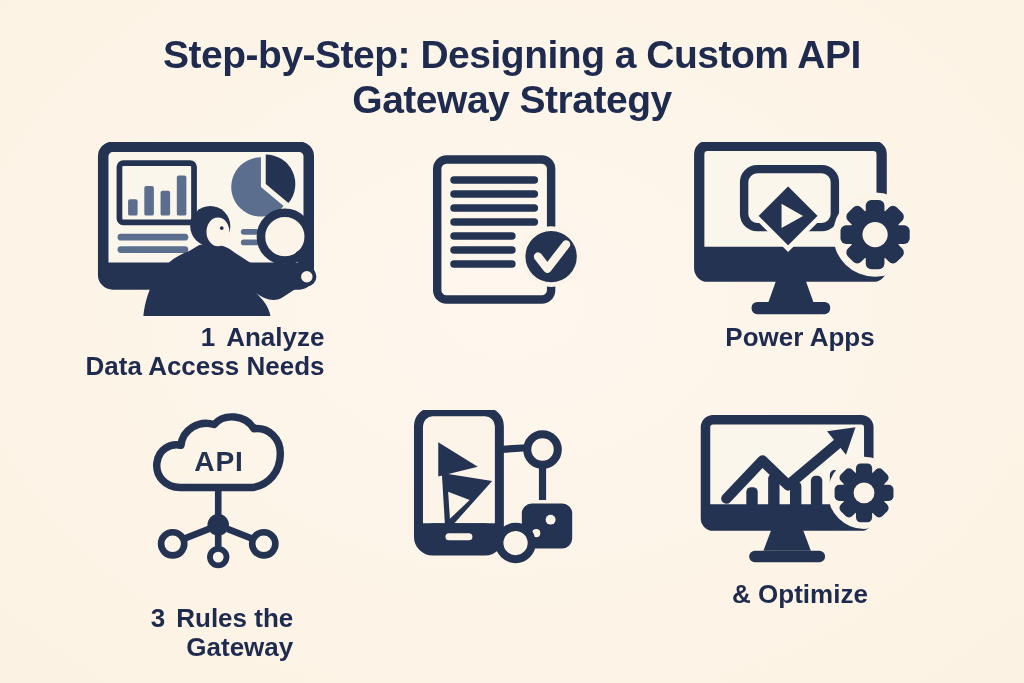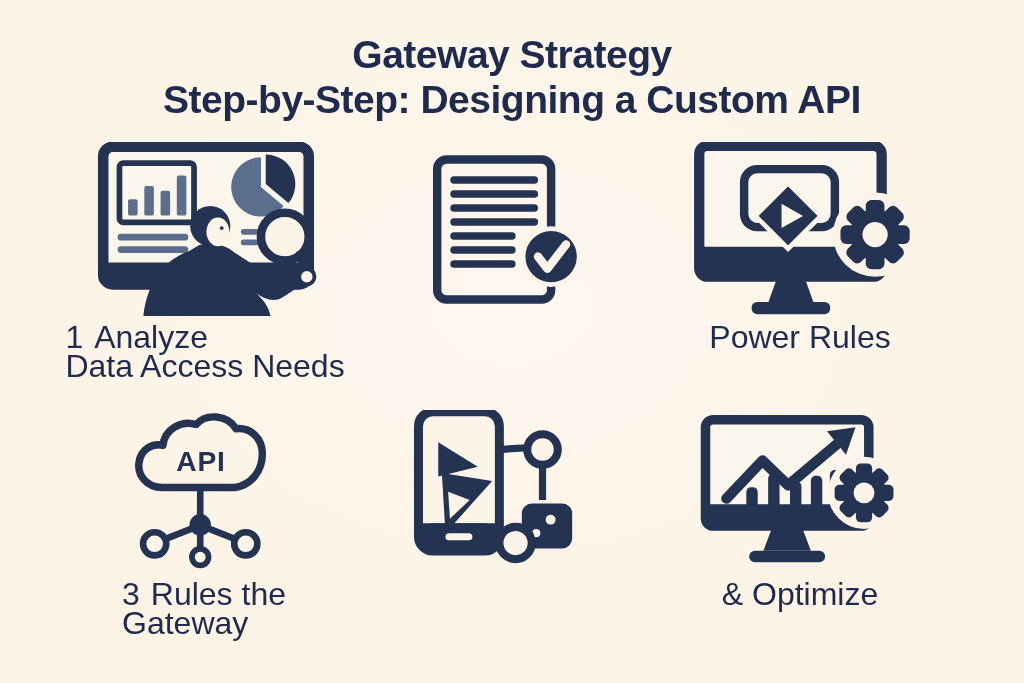--- a/index.html
+++ b/index.html
@@ -28,45 +28,45 @@
   .step{
     position:absolute;
     display:flex;flex-direction:column;align-items:center;
   }
   .icon-wrap{
     display:flex;align-items:center;justify-content:center;
   }
   .row1 .icon-wrap{height:188px;}
   .row2 .icon-wrap{height:180px;}
   .caption{
-    text-align:left;color:var(--text);
-    font-weight:normal;font-size:32px;line-height:29px;
+    text-align:right;color:var(--text);
+    font-weight:bold;font-size:26px;line-height:29px;
     white-space:nowrap;
   }
   .num{margin-right:11px;}
   svg text{
     font-family:"Liberation Sans", sans-serif;
     font-weight:bold;
   }
   
   #step0{left:55px;top:135px;width:300px;}
   #step1{left:355px;top:135px;width:300px;}
   #step2{left:645px;top:135px;width:310px;}
-  #step3{left:54px;top:400px;width:300px;}
+  #step3{left:72px;top:400px;width:300px;gap:24px;}
   #step4{left:340px;top:400px;width:310px;}
   #step5{left:645px;top:400px;width:310px;}
 </style>
 </head>
 <body>
 
 <div class="canvas">
 
   <div class="title">
+    <div>Step-by-Step: Designing a Custom API</div>
     <div>Gateway Strategy</div>
-    <div>Step-by-Step: Designing a Custom API</div>
   </div>
 
   <div class="step row1" id="step0">
     <div class="icon-wrap">
       <svg viewBox="0 0 250 182" height="174">
         <rect x="18" y="5" width="215" height="144" rx="10" fill="var(--screen)" stroke="var(--navy)" stroke-width="11"></rect>
         <rect x="15" y="126" width="221" height="25" rx="7" fill="var(--navy)"></rect>
         <g>
           <rect x="35" y="22" width="78" height="62" rx="4" fill="none" stroke="var(--navy)" stroke-width="6"></rect>
           <rect x="44" y="60" width="10" height="17" rx="2" fill="var(--slate)"></rect>
@@ -146,21 +146,21 @@
           <rect x="-37" y="-10" width="74" height="20" rx="6" fill="var(--navy)"></rect>
           <rect x="-37" y="-10" width="74" height="20" rx="6" fill="var(--navy)" transform="rotate(45)"></rect>
           <rect x="-37" y="-10" width="74" height="20" rx="6" fill="var(--navy)" transform="rotate(90)"></rect>
           <rect x="-37" y="-10" width="74" height="20" rx="6" fill="var(--navy)" transform="rotate(135)"></rect>
           <circle r="27" fill="var(--navy)"></circle>
           <circle r="13.5" fill="var(--bg)"></circle>
         </g>
       </svg>
     </div>
     <div class="caption">
-      <div>Power Rules</div>
+      <div>Power Apps</div>
     </div>
   </div>
 
   <div class="step row2" id="step3">
     <div class="icon-wrap">
       <svg viewBox="0 0 180 198" height="164">
         <path d="M 40,96
                  C 22,96 10,82 12,66
                  C 14,50 28,42 41,45
                  C 43,26 63,14 81,20

